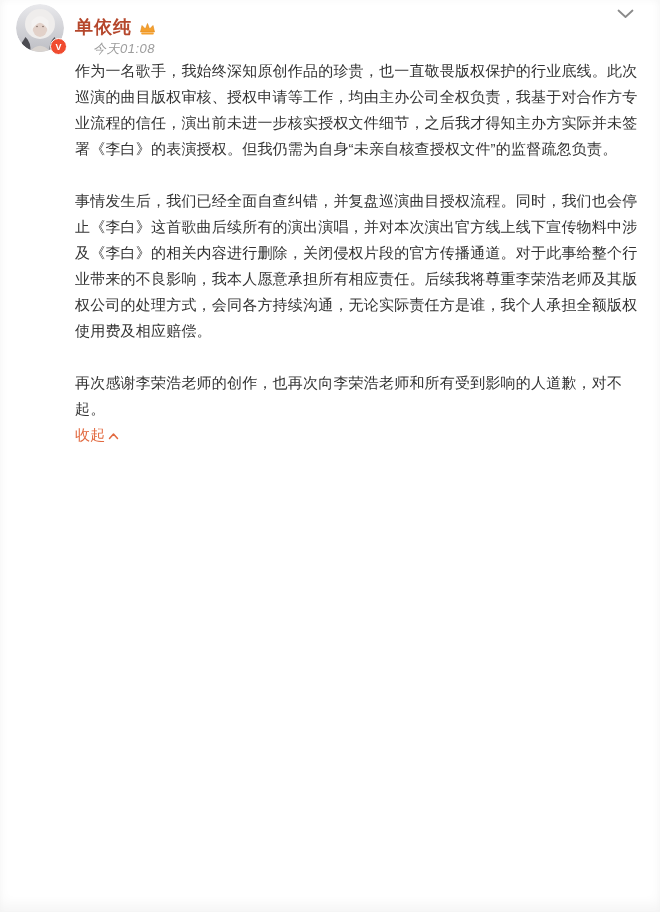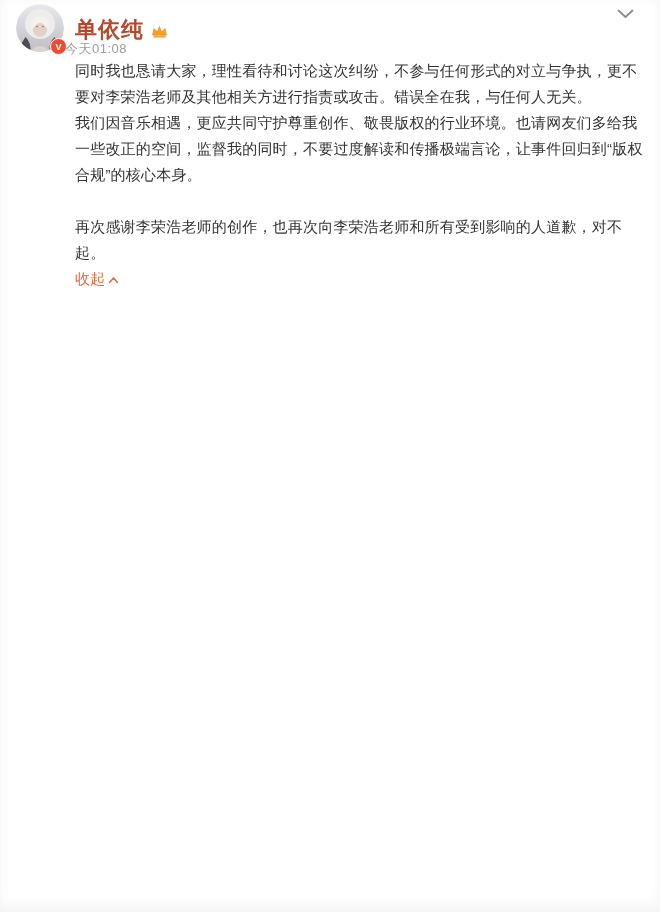--- a/index.html
+++ b/index.html
@@ -20,23 +20,23 @@
   .post-header{position:absolute;top:4px;left:16px;right:16px;height:54px;}
   .avatar{position:absolute;left:0;top:0;width:48px;height:48px;border-radius:50%;cursor:pointer;}
   .avatar svg{display:block;width:48px;height:48px;border-radius:50%;}
   .v-badge{
     position:absolute;right:-3px;bottom:-3px;width:15px;height:15px;border-radius:50%;
     background:var(--color-verified,#f04b2f);color:#fff;font-size:9px;font-weight:bold;
     display:flex;align-items:center;justify-content:center;border:1.5px solid #ffffff;
     font-family:"Liberation Sans",sans-serif;
   }
   .author-line{position:absolute;left:59px;top:11px;display:flex;align-items:center;gap:7px;}
-  .author-name{color:var(--color-name,#b5472c);font-size:22px;font-weight:bold;cursor:pointer;letter-spacing:1px;}
+  .author-name{color:var(--color-name,#b5472c);font-size:18px;font-weight:bold;cursor:pointer;letter-spacing:1px;}
   .crown-icon{display:inline-flex;margin-top:2px;}
-  .timestamp{position:absolute;left:49px;top:36px;font-size:13px;color:var(--color-timestamp,#9c9c9c);letter-spacing:0.5px;}
+  .timestamp{position:absolute;left:77px;top:36px;font-size:13px;color:var(--color-timestamp,#9c9c9c);letter-spacing:0.5px;font-style:italic;}
   .menu-chevron{position:absolute;right:8px;top:-1px;cursor:pointer;padding:2px;}
   
   .post-body{
     position:absolute;top:58px;left:75px;width:572px;
     color:var(--color-body_text,#333333);font-size:15px;line-height:26px;
     letter-spacing:0.2px;
   }
   .para{margin:0 0 26px 0;white-space:pre-line;}
   .para:last-of-type{margin-bottom:0;}
   .collapse-link{
@@ -92,22 +92,22 @@
     <div class="timestamp">今天01:08</div>
 
     <div class="menu-chevron">
       <svg width="17" height="10" viewBox="0 0 17 10" aria-hidden="true">
         <polyline points="1.5,1.5 8.5,8 15.5,1.5" fill="none" stroke="#8a8a8a" stroke-width="1.8" stroke-linecap="round" stroke-linejoin="round"></polyline>
       </svg>
     </div>
   </div>
 
   <div class="post-body">
-    <p class="para">同时我也恳请大家，理性看待和讨论这次纠纷，不参与任何形式的对立与争执，更不要对李荣浩老师及其他相关方进行指责或攻击。错误全在我，与任何人无关。
-我们因音乐相遇，更应共同守护尊重创作、敬畏版权的行业环境。也请网友们多给我一些改正的空间，监督我的同时，不要过度解读和传播极端言论，让事件回归到“版权合规”的核心本身。</p>
+    <p class="para">作为一名歌手，我始终深知原创作品的珍贵，也一直敬畏版权保护的行业底线。此次巡演的曲目版权审核、授权申请等工作，均由主办公司全权负责，我基于对合作方专业流程的信任，演出前未进一步核实授权文件细节，之后我才得知主办方实际并未签署《李白》的表演授权。但我仍需为自身“未亲自核查授权文件”的监督疏忽负责。</p>
+    <p class="para">事情发生后，我们已经全面自查纠错，并复盘巡演曲目授权流程。同时，我们也会停止《李白》这首歌曲后续所有的演出演唱，并对本次演出官方线上线下宣传物料中涉及《李白》的相关内容进行删除，关闭侵权片段的官方传播通道。对于此事给整个行业带来的不良影响，我本人愿意承担所有相应责任。后续我将尊重李荣浩老师及其版权公司的处理方式，会同各方持续沟通，无论实际责任方是谁，我个人承担全额版权使用费及相应赔偿。</p>
     <p class="para">再次感谢李荣浩老师的创作，也再次向李荣浩老师和所有受到影响的人道歉，对不起。</p>
 
     <a class="collapse-link">
       <span>收起</span>
       <span class="chevron-up">
         <svg width="11" height="8" viewBox="0 0 11 8" aria-hidden="true">
           <polyline points="1.5,6.5 5.5,2 9.5,6.5" fill="none" stroke="#e2693f" stroke-width="1.5" stroke-linecap="round" stroke-linejoin="round"></polyline>
         </svg>
       </span>
     </a>

